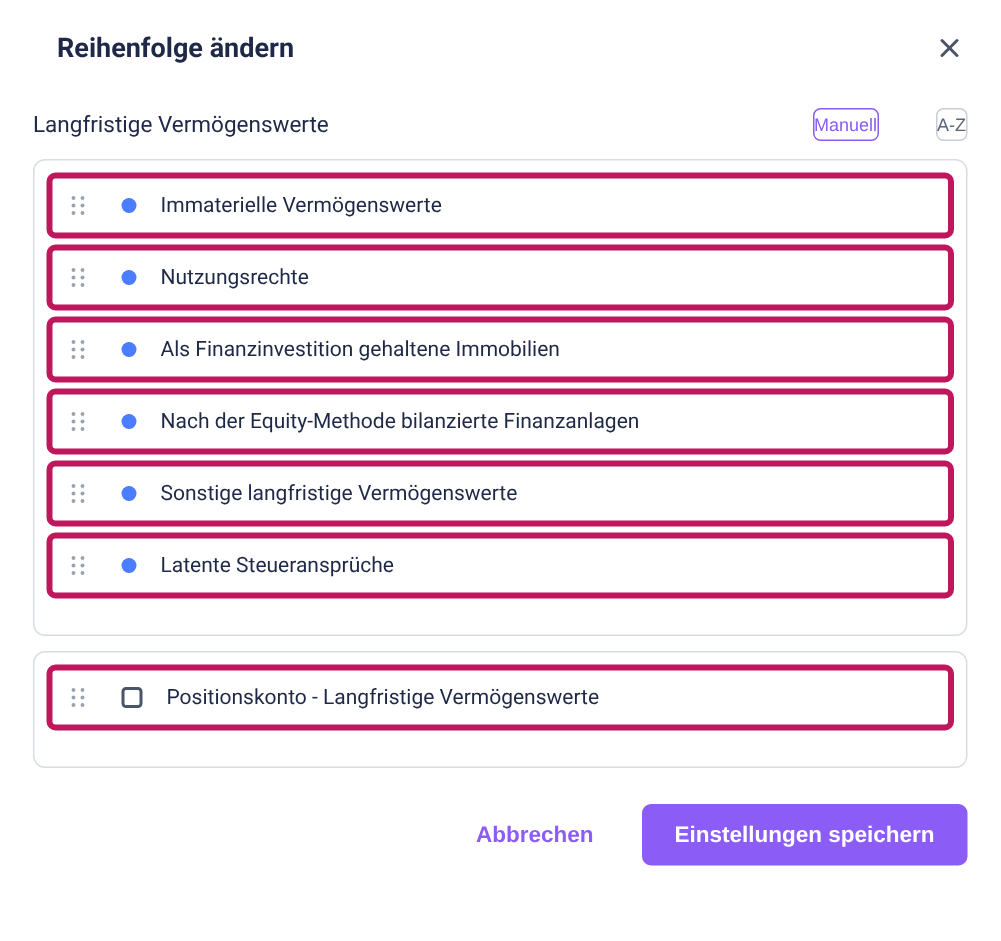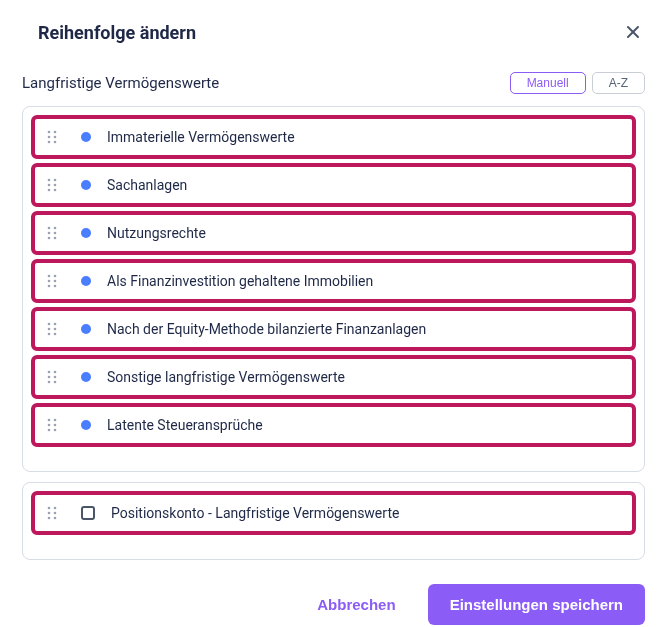--- a/index.html
+++ b/index.html
@@ -3,21 +3,21 @@
   <meta charset="utf-8">
   <style>
     * { margin: 0; padding: 0; box-sizing: border-box; }
     body { font-family: -apple-system, BlinkMacSystemFont, "Segoe UI", Roboto, sans-serif; background: #fff; width: 667px; height: 627px; padding: 20px 22px; color: #1f2947; }
     .header { display: flex; justify-content: space-between; align-items: center; margin-bottom: 28px; margin-left: 16px; }
     .title { font-size: 18px; font-weight: 700; color: #1f2947; }
     .close-btn { background: none; border: none; cursor: pointer; color: #4a5568; font-size: 20px; padding: 4px; display: flex; align-items: center; justify-content: center; }
     .subheader { display: flex; justify-content: space-between; align-items: center; margin-bottom: 12px; gap: 24px; }
     .section-label { font-size: 15px; color: #1f2947; font-weight: 400; }
     .sort-toggle { display: flex; gap: 6px; }
-    .sort-btn { border: 1.5px solid #c9cdd6; background: #fff; color: #5a6475; font-size: 12px; padding: 3px 16px; border-radius: 5px; cursor: pointer; font-weight: 500; }
+    .sort-btn { border: 1.5px solid #c9cdd6; background: #fff; color: #5a6475; font-size: 12px; padding: 3px 0; border-radius: 5px; cursor: pointer; font-weight: 500; margin-left: 32px; }
     .sort-btn.active { border-color: #8b5cf6; color: #8b5cf6; }
     .list-container { border: 1px solid #d8dce4; border-radius: 8px; padding: 8px; margin-bottom: 10px; }
     .list-item { display: flex; align-items: center; border: 4px solid #be185d; border-radius: 6px; padding: 10px 10px; margin-bottom: 4px; background: #fff; cursor: move; }
     .list-item:last-child { margin-bottom: 16px; }
     .drag-handle { color: #9aa1b1; margin-right: 22px; display: flex; align-items: center; justify-content: center; width: 14px; height: 14px; flex-shrink: 0; }
     .item-indicator { flex-shrink: 0; margin-right: 16px; display: flex; align-items: center; }
     .blue-dot { width: 10px; height: 10px; border-radius: 50%; background: #4a7dff; }
     .square-icon { width: 14px; height: 14px; border: 2px solid #4a5568; border-radius: 3px; background: #fff; }
     .item-label { font-size: 14px; color: #1f2947; font-weight: 400; }
     .footer { display: flex; justify-content: flex-end; align-items: center; gap: 10px; margin-top: 24px; }
@@ -54,36 +54,20 @@
           <circle cx="2" cy="7" r="1.3"></circle>
           <circle cx="8" cy="7" r="1.3"></circle>
           <circle cx="2" cy="12" r="1.3"></circle>
           <circle cx="8" cy="12" r="1.3"></circle>
         </svg>
       </span>
     <span class="item-indicator">
         <span class="blue-dot"></span>
       </span>
     <span class="item-label">Immaterielle Vermögenswerte</span>
-  </div>
-  <div class="list-item">
-    <span class="drag-handle">
-        <svg width="10" height="14" viewBox="0 0 10 14" fill="currentColor">
-          <circle cx="2" cy="2" r="1.3"></circle>
-          <circle cx="8" cy="2" r="1.3"></circle>
-          <circle cx="2" cy="7" r="1.3"></circle>
-          <circle cx="8" cy="7" r="1.3"></circle>
-          <circle cx="2" cy="12" r="1.3"></circle>
-          <circle cx="8" cy="12" r="1.3"></circle>
-        </svg>
-      </span>
-    <span class="item-indicator">
-        <span class="blue-dot"></span>
-      </span>
-    <span class="item-label">Sachanlagen</span>
   </div>
   <div class="list-item">
     <span class="drag-handle">
         <svg width="10" height="14" viewBox="0 0 10 14" fill="currentColor">
           <circle cx="2" cy="2" r="1.3"></circle>
           <circle cx="8" cy="2" r="1.3"></circle>
           <circle cx="2" cy="7" r="1.3"></circle>
           <circle cx="8" cy="7" r="1.3"></circle>
           <circle cx="2" cy="12" r="1.3"></circle>
           <circle cx="8" cy="12" r="1.3"></circle>

